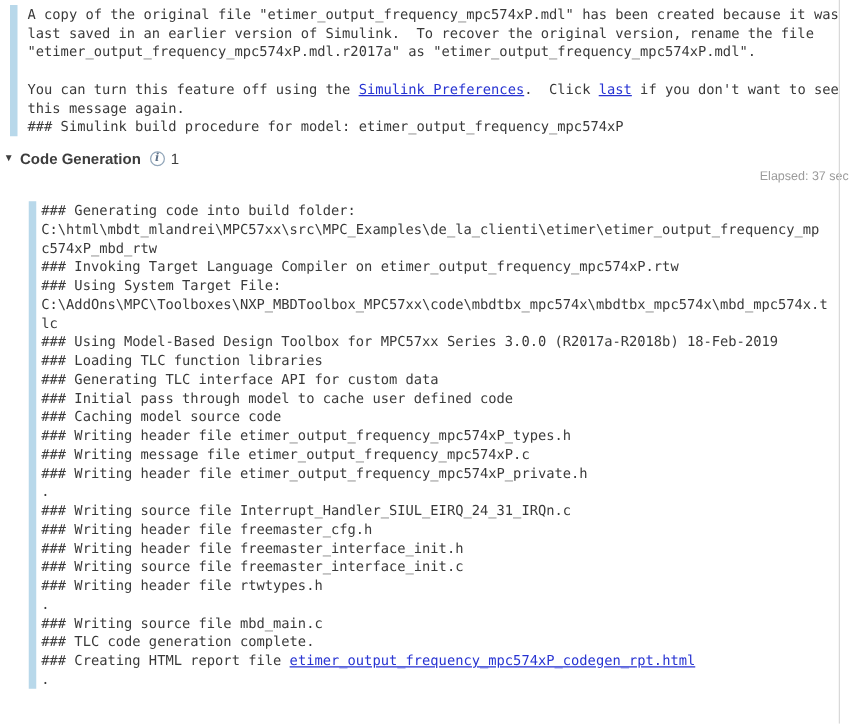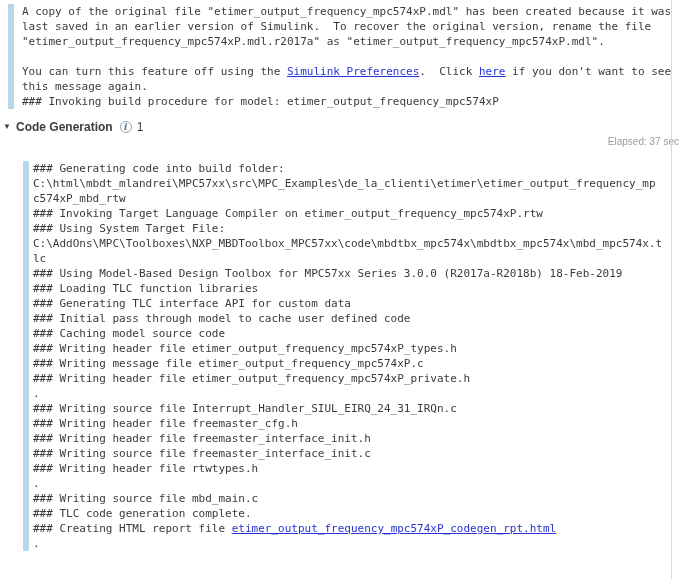--- a/index.html
+++ b/index.html
@@ -98,23 +98,23 @@
 
 <div>
 
   <div class="block warning-block">
     <div class="accent-bar"></div>
     <div class="mono-lines">
         <div class="line">A copy of the original file "etimer_output_frequency_mpc574xP.mdl" has been created because it was</div>
         <div class="line">last saved in an earlier version of Simulink.  To recover the original version, rename the file</div>
         <div class="line">"etimer_output_frequency_mpc574xP.mdl.r2017a" as "etimer_output_frequency_mpc574xP.mdl".</div>
         <div class="line">&nbsp;</div>
-        <div class="line">You can turn this feature off using the <a class="log-link" href="#">Simulink Preferences</a>.  Click <a class="log-link" href="#">here</a> if you don't want to see</div>
+        <div class="line">You can turn this feature off using the <a class="log-link" href="#">Simulink Preferences</a>.  Click <a class="log-link" href="#">last</a> if you don't want to see</div>
         <div class="line">this message again.</div>
-        <div class="line">### Invoking build procedure for model: etimer_output_frequency_mpc574xP</div>
+        <div class="line">### Simulink build procedure for model: etimer_output_frequency_mpc574xP</div>
       </div>
   </div>
 
   <div class="stage-header">
     <span class="collapse-arrow">▼</span>
     <span class="stage-title">Code Generation</span>
     <span class="info-icon">i</span>
     <span class="info-count">1</span>
   </div>
 

